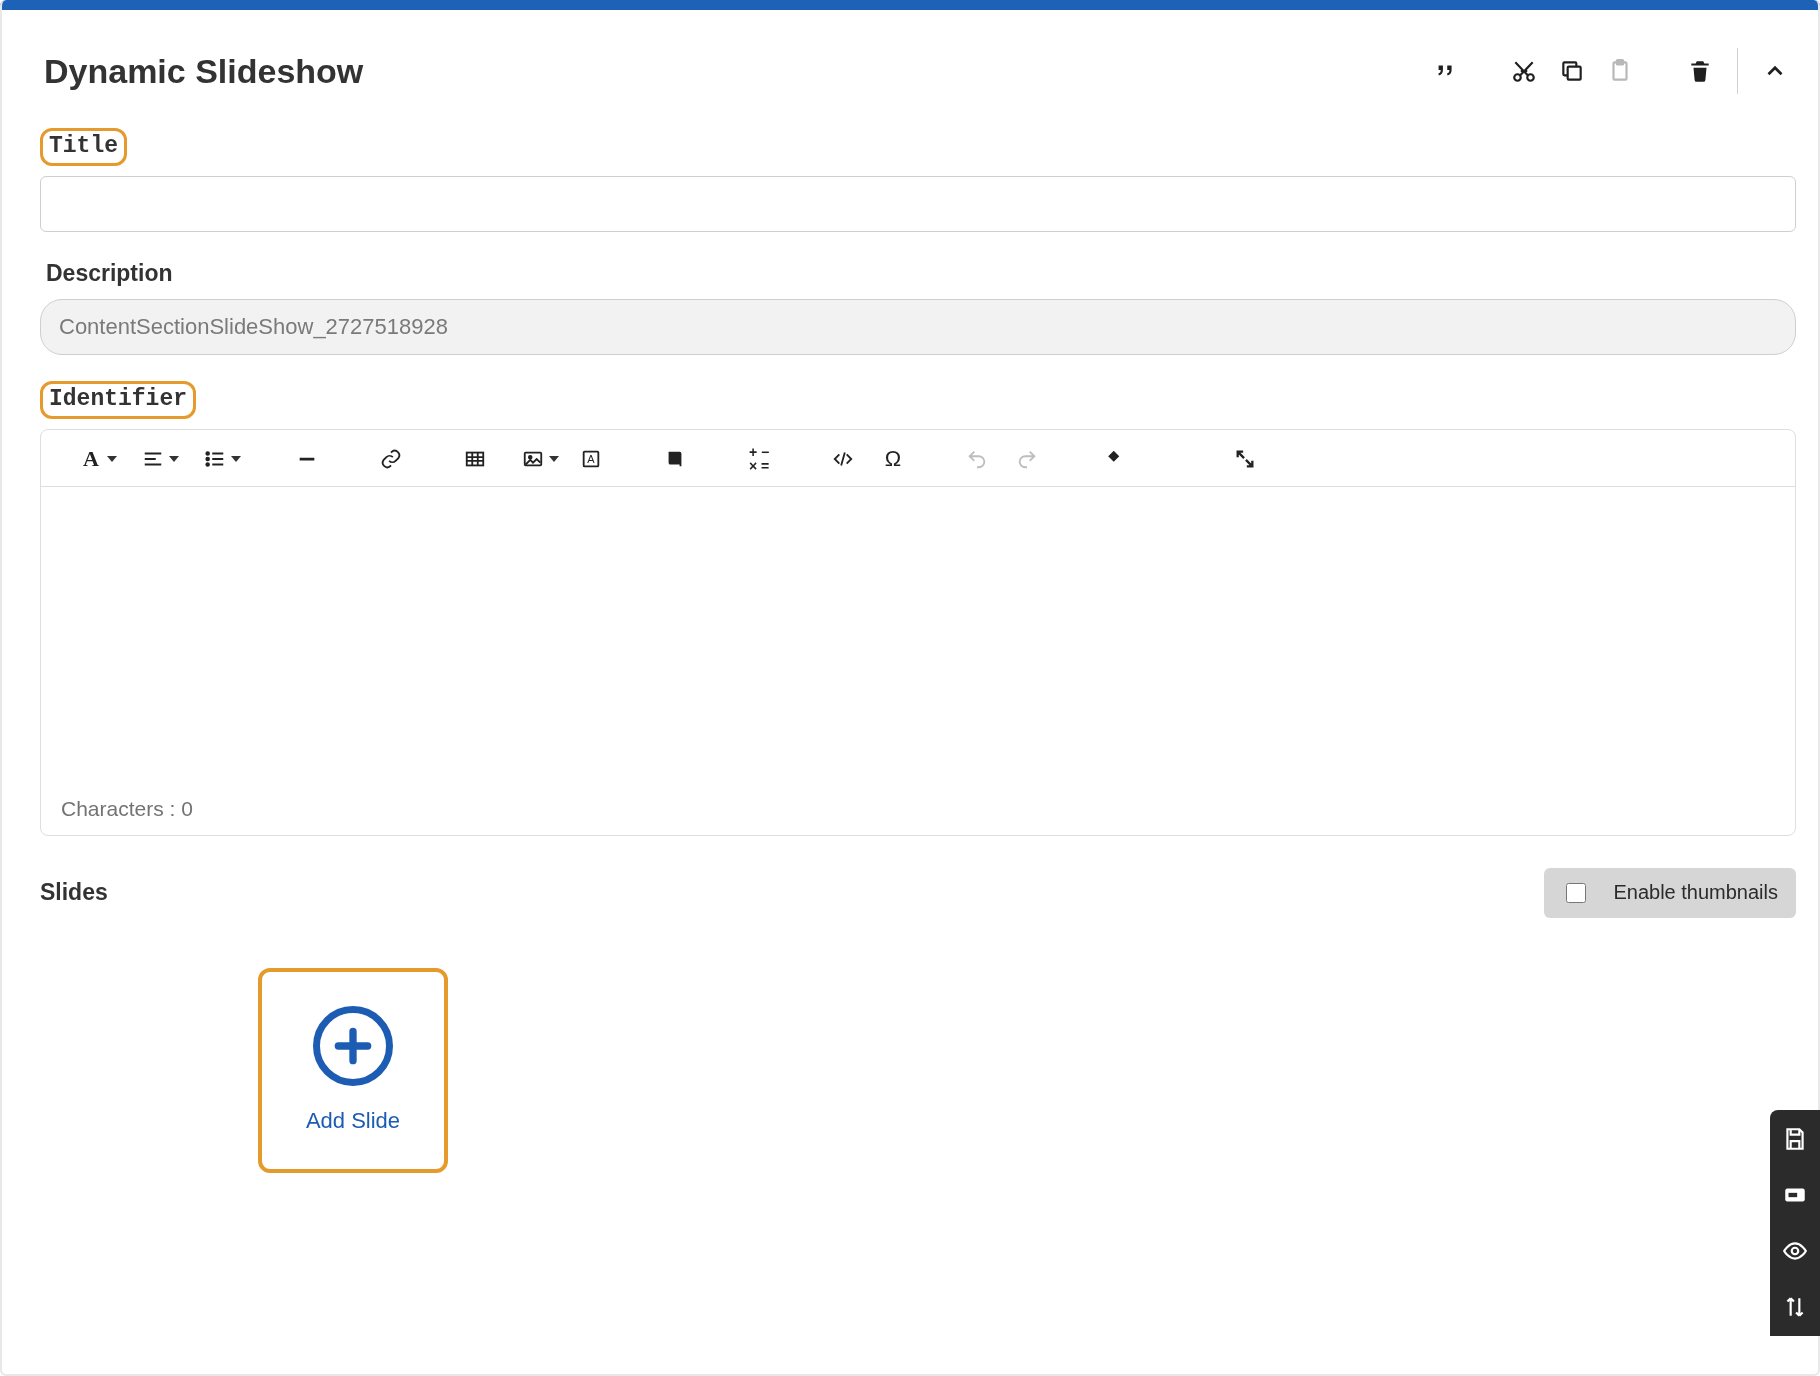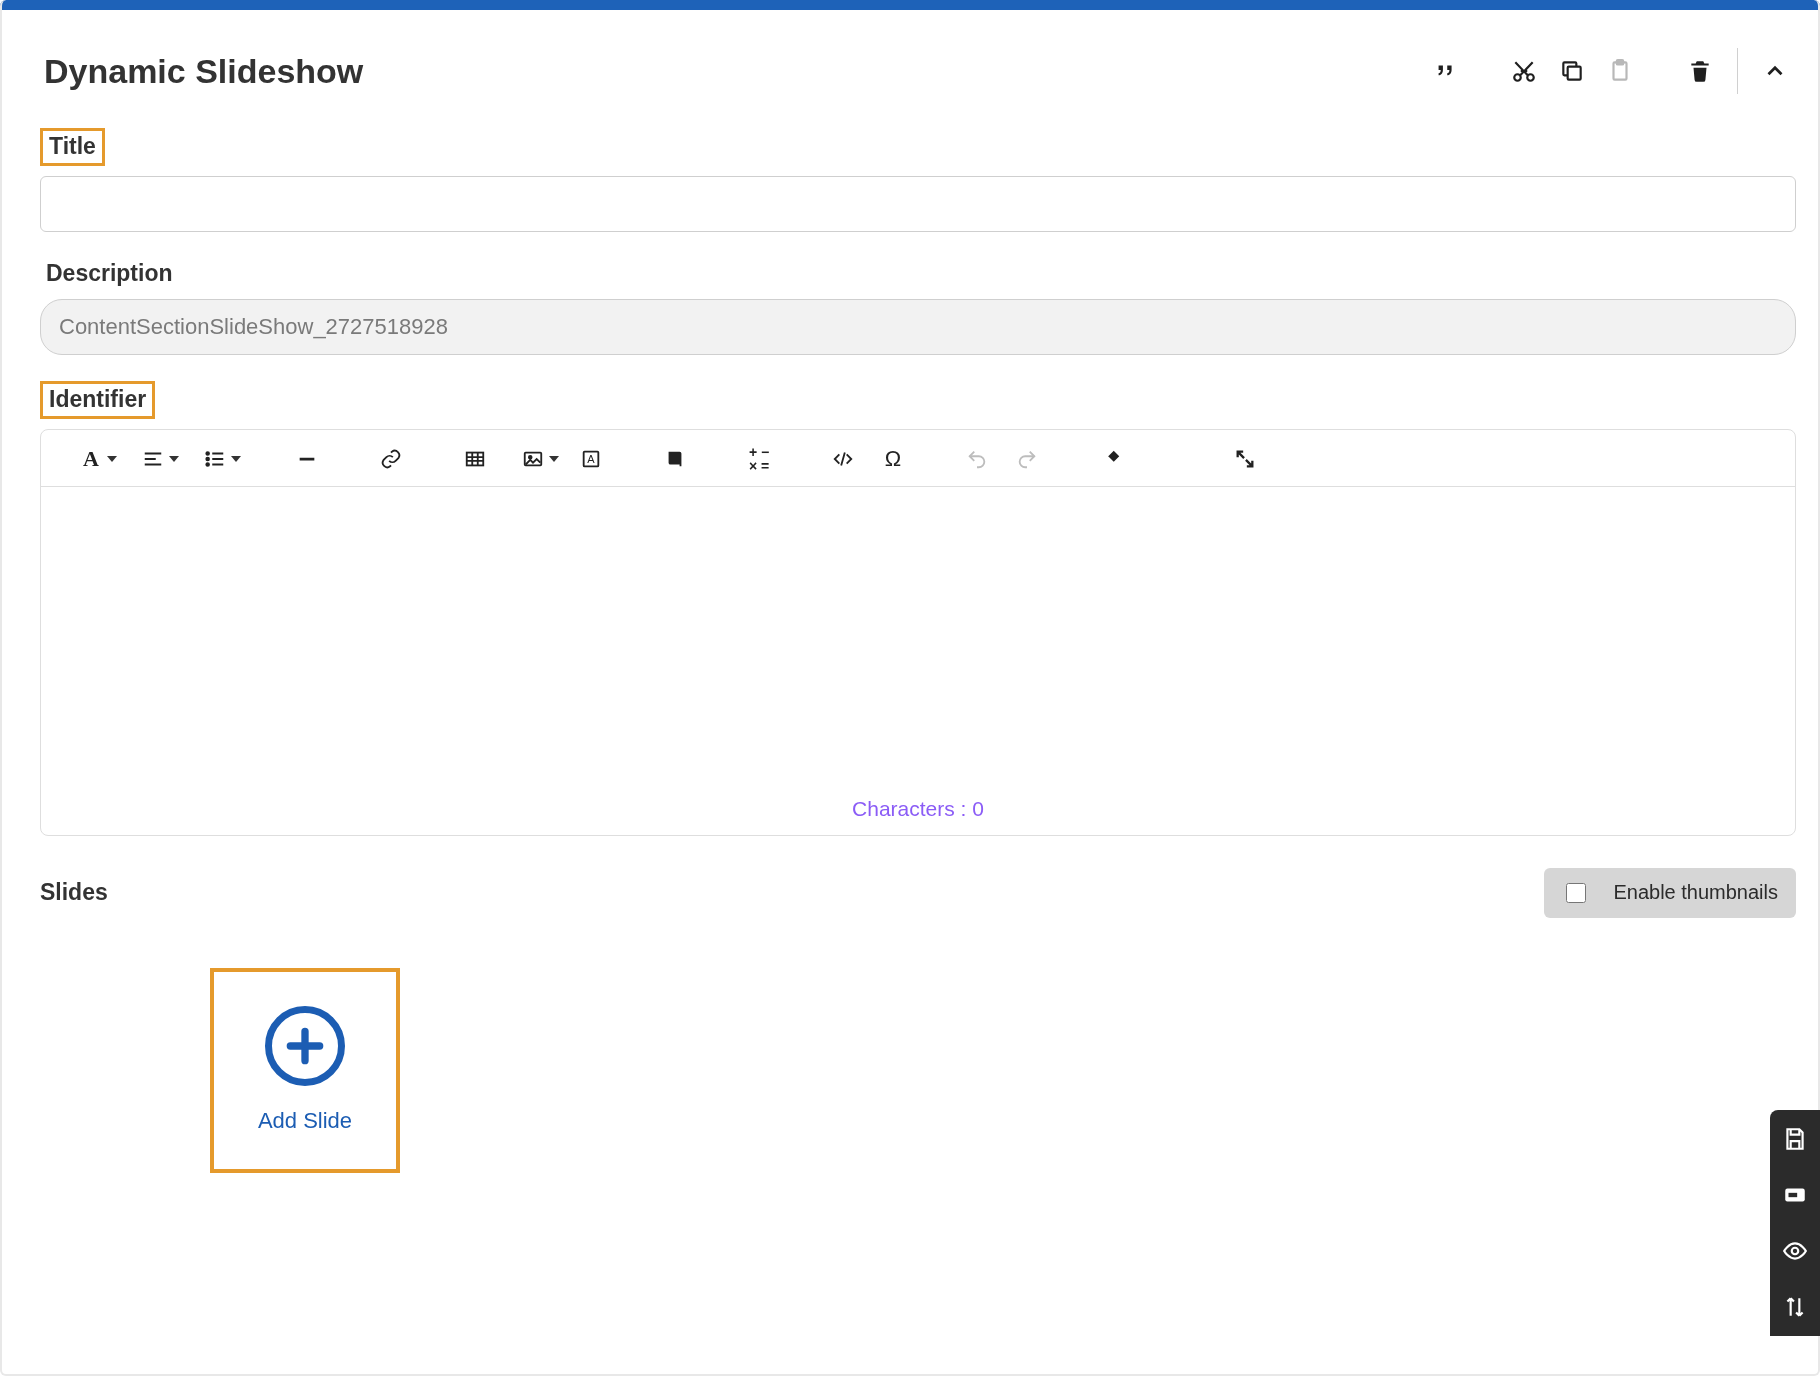--- a/index.html
+++ b/index.html
@@ -92,21 +92,22 @@
   .field-label{
     font-size:23px;
     font-weight:600;
     color:#333;
     padding:2px 6px;
     display:inline-block;
     line-height:1.2;
   }
   .hl{
     border:3px solid var(--highlight);
-    border-radius:0;
+    border-radius:12px;
+    font-family:Liberation Mono, monospace;
   }
   .text-input, .ro-input{
     margin-top:10px;
     width:100%;
     border:1px solid var(--border);
     border-radius:6px;
     padding:14px 18px;
     font-size:22px;
     color:#333;
     background:#fff;
@@ -160,24 +161,24 @@
     border-top:6px solid #333;
     transform:translateY(-50%);
   }
   .editor-body{
     min-height:300px;
     padding:18px;
     font-size:20px;
     color:#333;
   }
   .editor-footer{
-    text-align:center;
+    text-align:left;
     padding:10px 20px 14px;
     font-size:21px;
-    color:#8b5cf6;
+    color:#737373;
   }
 
   
   .slides-header{
     display:flex;
     align-items:center;
     justify-content:space-between;
     margin-top:32px;
   }
   .thumb-toggle{
@@ -197,28 +198,29 @@
   .slides-area{
     margin-top:50px;
     display:flex;
     gap:40px;
     padding-left:170px;
   }
   .add-slide{
     width:190px;
     height:205px;
     border:4px solid var(--highlight);
-    border-radius:0;
+    border-radius:12px;
     display:flex;
     flex-direction:column;
     align-items:center;
     justify-content:center;
     gap:22px;
     color:var(--blue);
     background:#fff;
+    margin-left:48px;
   }
   .add-circle{
     width:80px;height:80px;
     border:7px solid var(--blue);
     border-radius:50%;
     display:flex;align-items:center;justify-content:center;
   }
   .add-circle svg{width:44px;height:44px;}
   .add-slide-label{
     font-size:22px;

